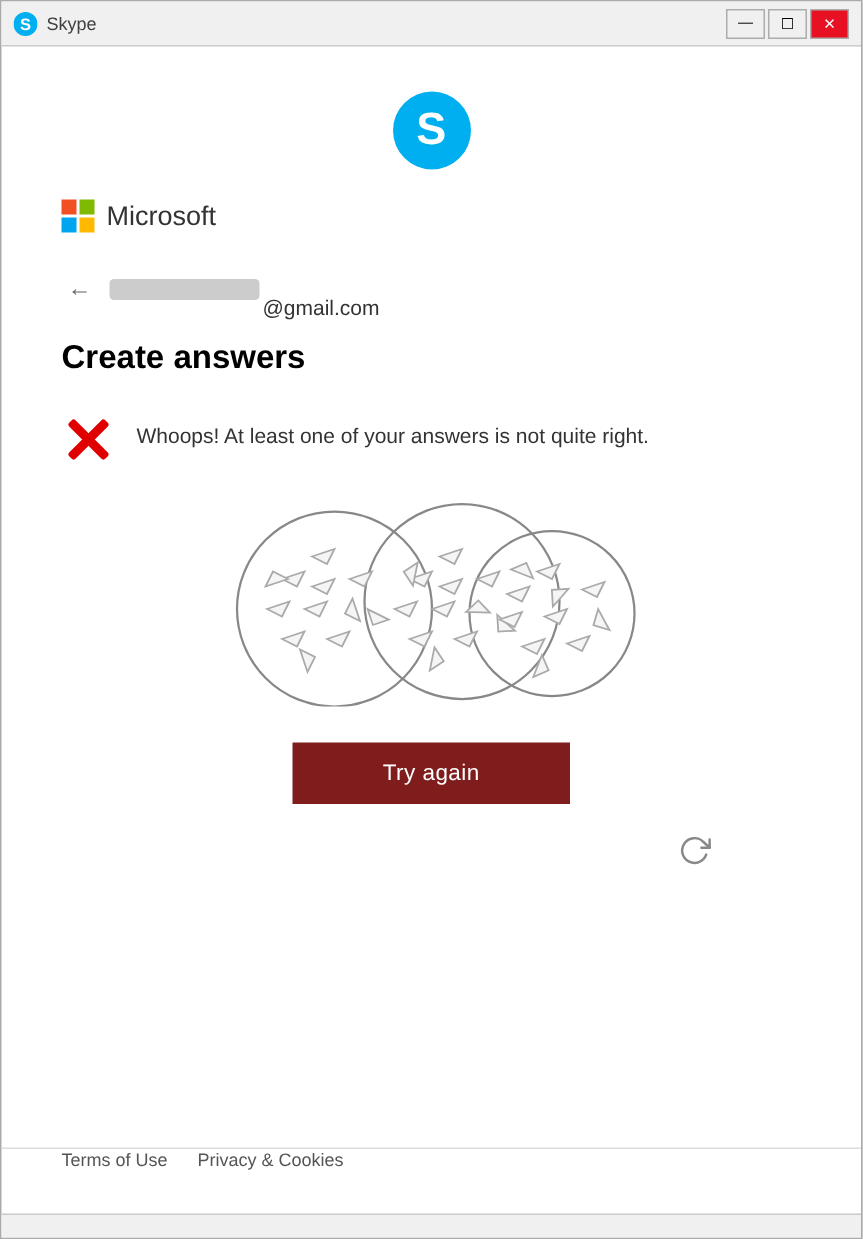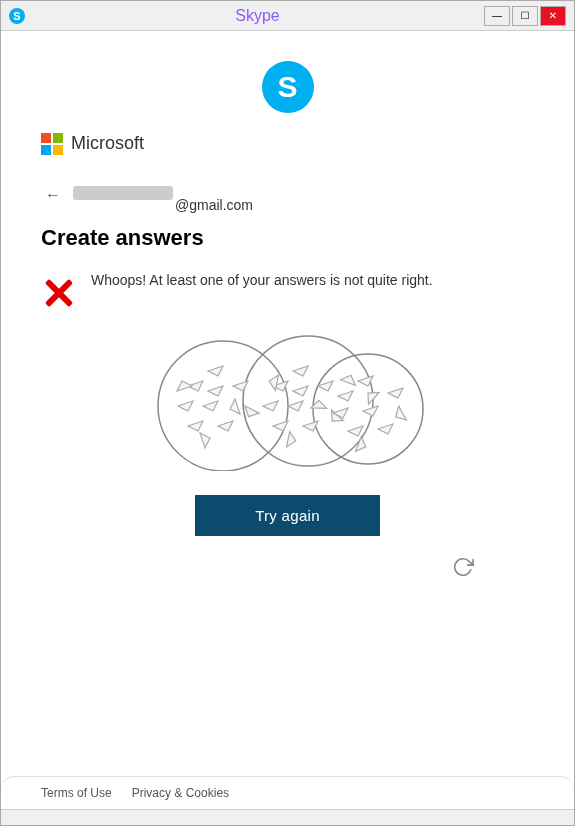--- a/index.html
+++ b/index.html
@@ -35,24 +35,23 @@
       flex-shrink: 0;
     }
 
     .titlebar-icon {
       width: 16px;
       height: 16px;
       margin-right: 6px;
     }
 
     .titlebar-title {
-      font-size: 16px;
-      color: #8b5cf6;
+      font-size: 12px;
+      color: #404040;
       flex: 1;
-      text-align: center;
     }
 
     .titlebar-buttons {
       display: flex;
       gap: 2px;
     }
 
     .titlebar-btn {
       width: 26px;
       height: 20px;
@@ -98,21 +97,21 @@
       justify-content: center;
       color: #fff;
       font-size: 30px;
       font-weight: bold;
       font-family: Arial, sans-serif;
     }
 
     
     .ms-logo-row {
       display: flex;
-      align-items: flex-start;
+      align-items: center;
       margin-bottom: 18px;
     }
 
     .ms-grid {
       width: 22px;
       height: 22px;
       display: grid;
       grid-template-columns: 1fr 1fr;
       grid-template-rows: 1fr 1fr;
       gap: 2px;
@@ -169,21 +168,21 @@
     .page-title {
       font-size: 22px;
       font-weight: 700;
       color: #000;
       margin-bottom: 20px;
     }
 
     
     .error-row {
       display: flex;
-      align-items: flex-start;
+      align-items: center;
       margin-bottom: 20px;
     }
 
     .error-x {
       width: 36px;
       height: 36px;
       position: relative;
       flex-shrink: 0;
       margin-right: 14px;
       margin-top: 4px;
@@ -230,21 +229,21 @@
     }
 
     
     .try-again-wrap {
       display: flex;
       justify-content: center;
       margin-bottom: 20px;
     }
 
     .try-again-btn {
-      background: #0c4a6e;
+      background: #7f1d1d;
       color: #fff;
       border: none;
       padding: 12px 60px;
       font-size: 15px;
       cursor: pointer;
       letter-spacing: 0.3px;
     }
 
     
     .refresh-wrap {
@@ -259,28 +258,27 @@
       height: 22px;
       color: #666;
       cursor: pointer;
     }
 
     
     .spacer { flex: 1; }
 
     
     .footer {
-      height: 33px;
+      height: 44px;
       border-top: 1px solid #ddd;
       display: flex;
-      align-items: center;
+      align-items: flex-start;
       padding: 0 40px;
       gap: 20px;
       flex-shrink: 0;
-      border-radius: 14px;
     }
 
     .footer-link {
       font-size: 12px;
       color: #555;
       text-decoration: none;
       cursor: pointer;
     }
 
     

